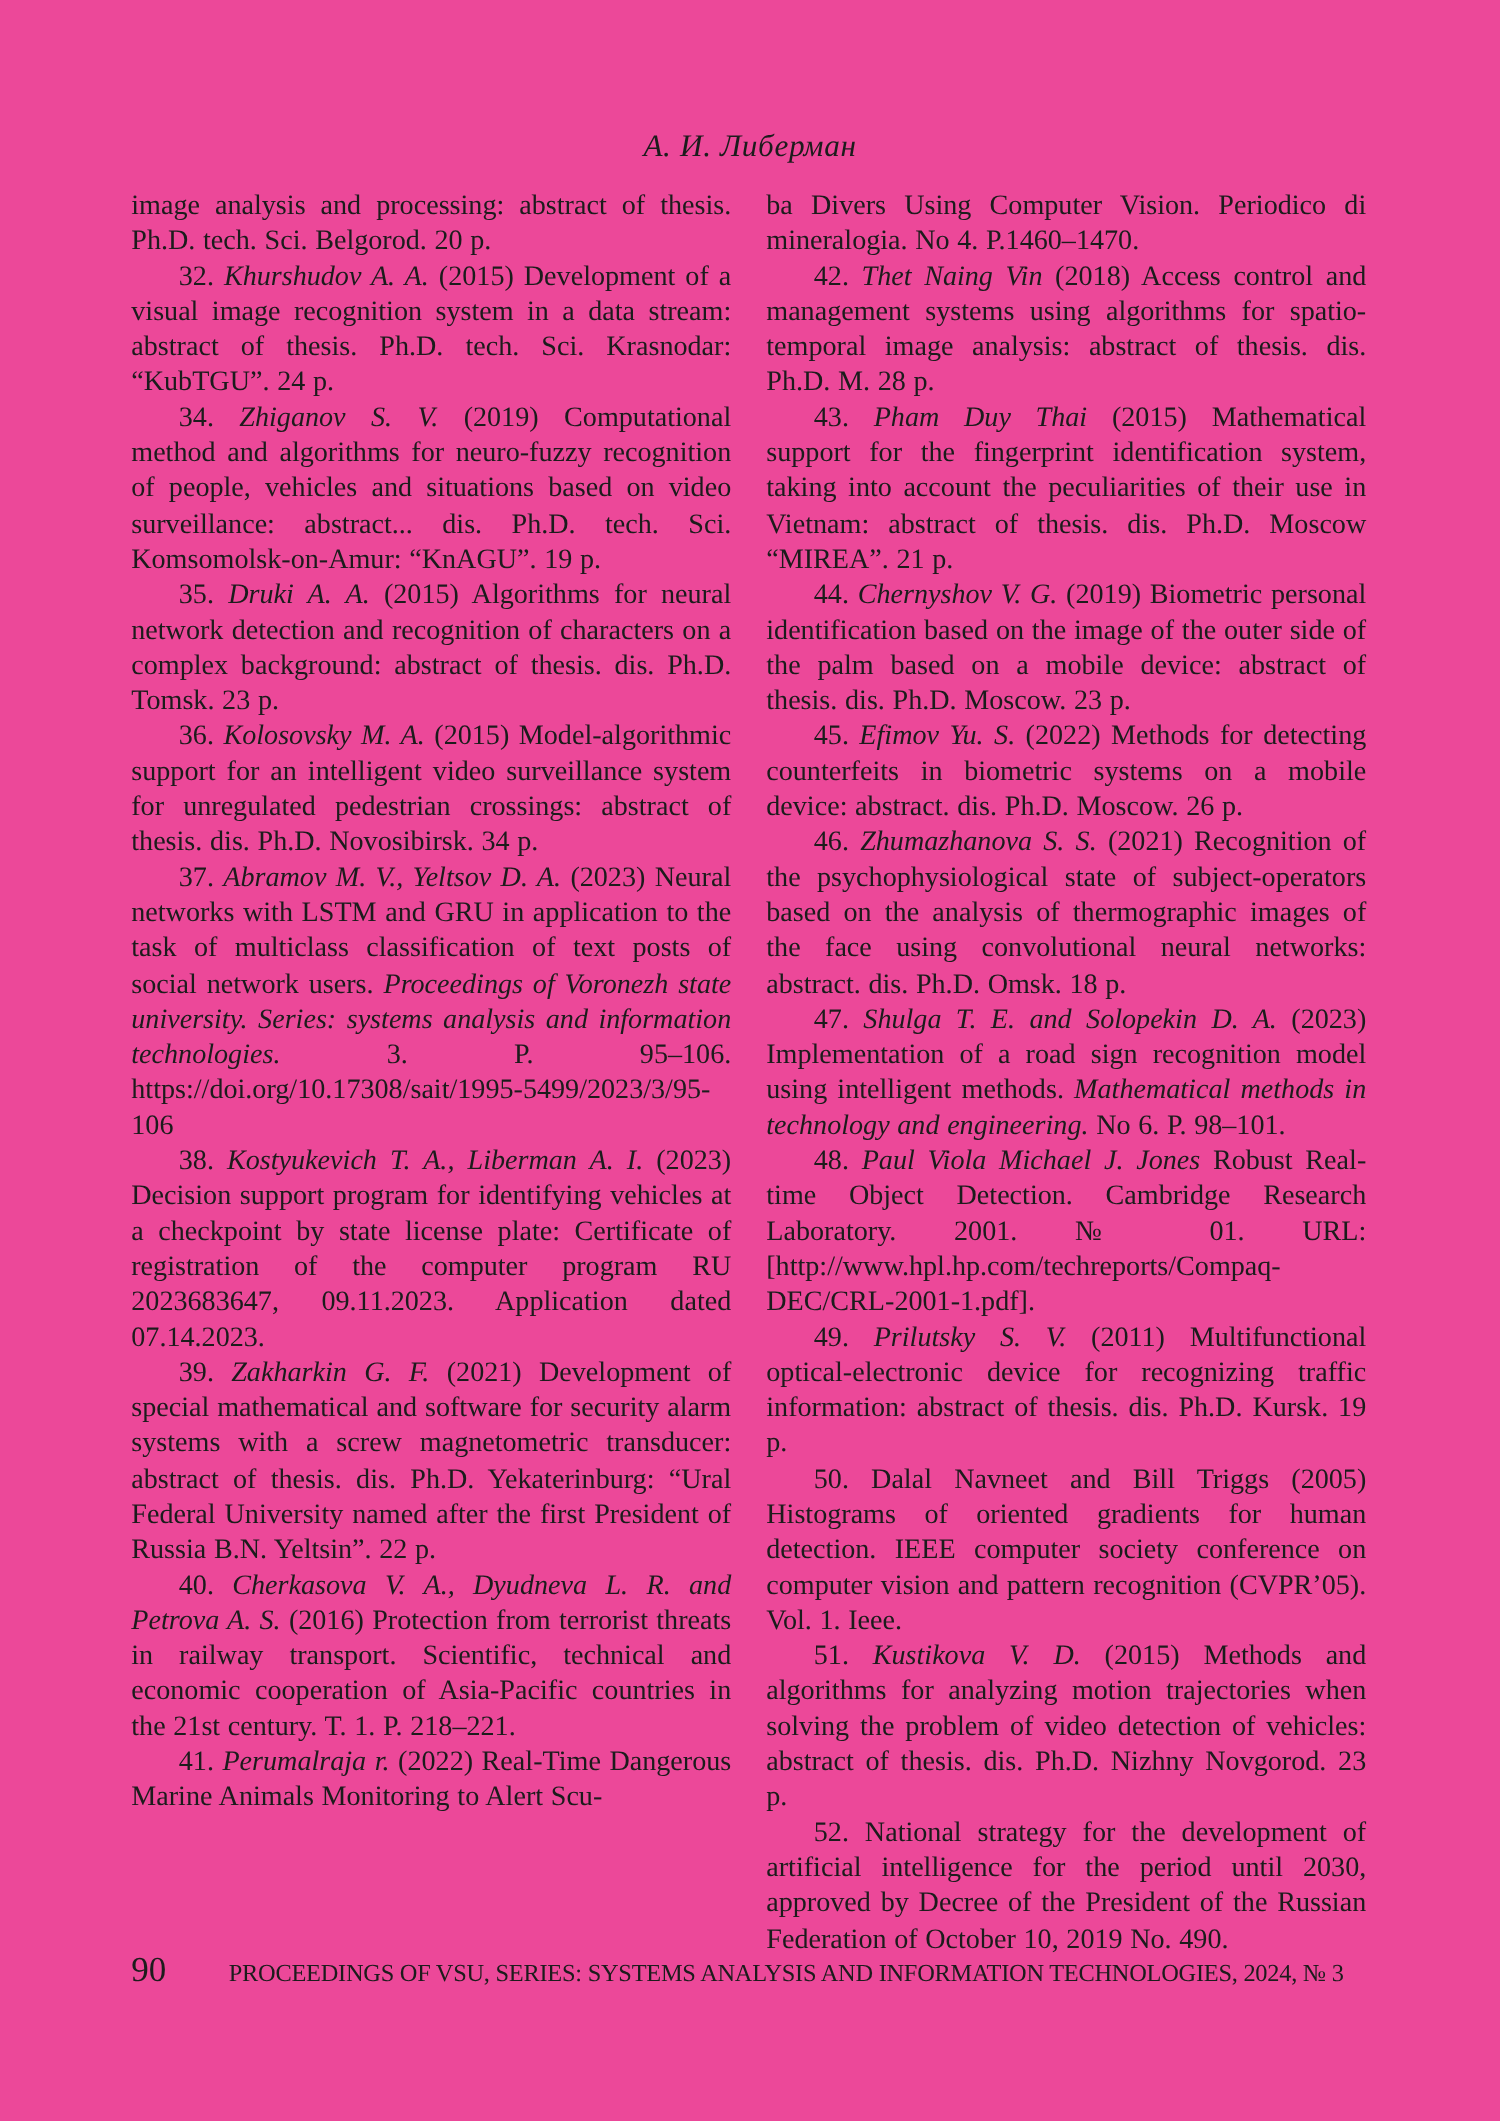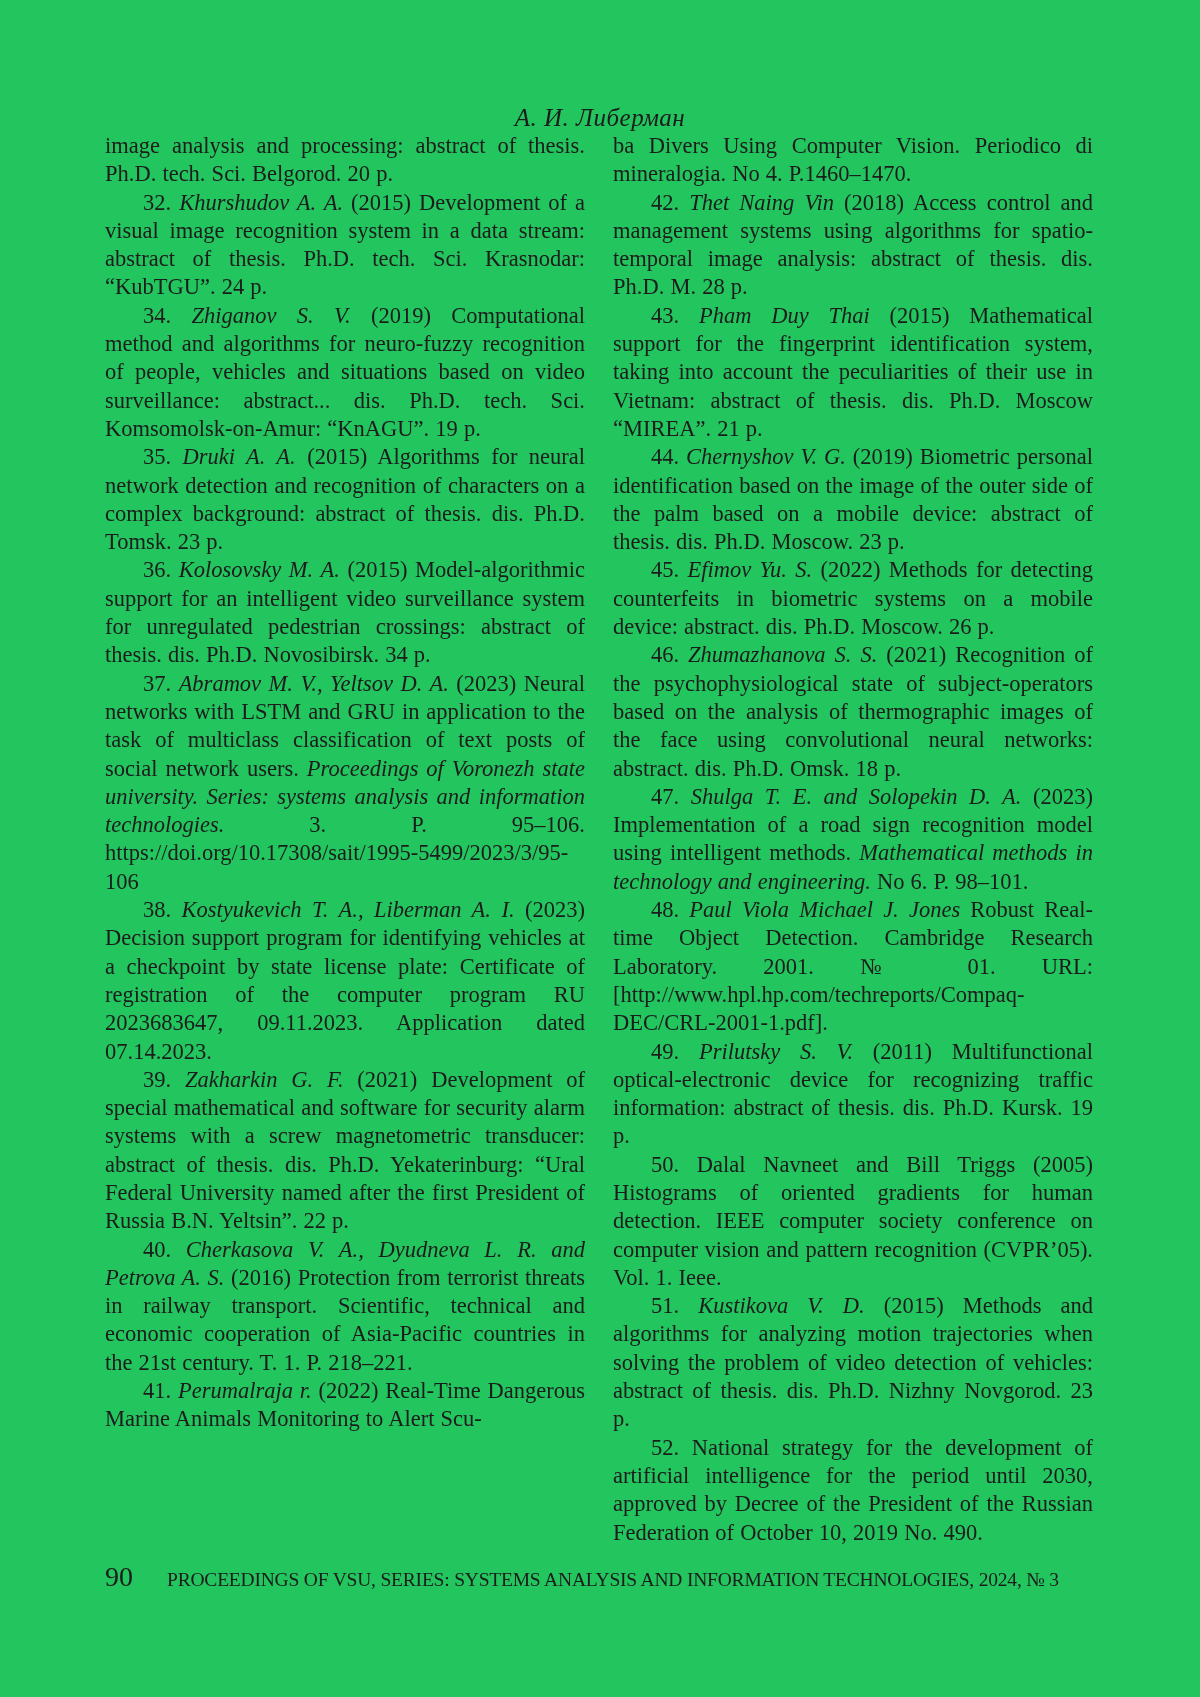--- a/index.html
+++ b/index.html
@@ -5,33 +5,33 @@
   html, body { margin: 0; padding: 0; }
   body {
     width: 1200px; height: 1697px;
     background: #f4f4f2;
     font-family: "Liberation Serif", "DejaVu Serif", serif;
     color: #1c1c1c;
     position: relative;
   }
   .page {
     position: absolute; inset: 0;
-    background: #22c55e;
+    background: #ec4899;
     overflow: hidden;
     padding-left: 32px;
   }
   .running-head {
     position: absolute; top: 104px; left: 0; width: 100%;
     text-align: center;
     font-style: italic;
     font-size: 25px;
     letter-spacing: 0.5px;
   }
   .columns {
-    position: absolute; top: 132px; left: 105px; width: 988px;
+    position: absolute; top: 150px; left: 105px; width: 988px;
     display: flex; gap: 28px;
   }
   .col { width: 480px; }
   .ref {
     margin: 0;
     text-align: justify;
     font-size: 22.5px;
     line-height: 28.3px;
     text-indent: 38px;
     hyphens: auto; -webkit-hyphens: auto;
@@ -40,21 +40,21 @@
   .ref.cont { text-indent: 0; }
   .it { font-style: italic; }
   .page-footer {
     position: absolute; top: 1561px; left: 105px; width: 988px;
     display: flex; align-items: baseline;
   }
   .page-number { font-size: 28px; }
   .journal-line {
     font-size: 19.5px;
     letter-spacing: -0.2px;
-    margin-left: 34px;
+    margin-left: 50px;
     white-space: nowrap;
   }
 </style>
 </head>
 <body>
 
 <div class="page">
 
   <header class="running-head">А. И. Либерман</header>
 

